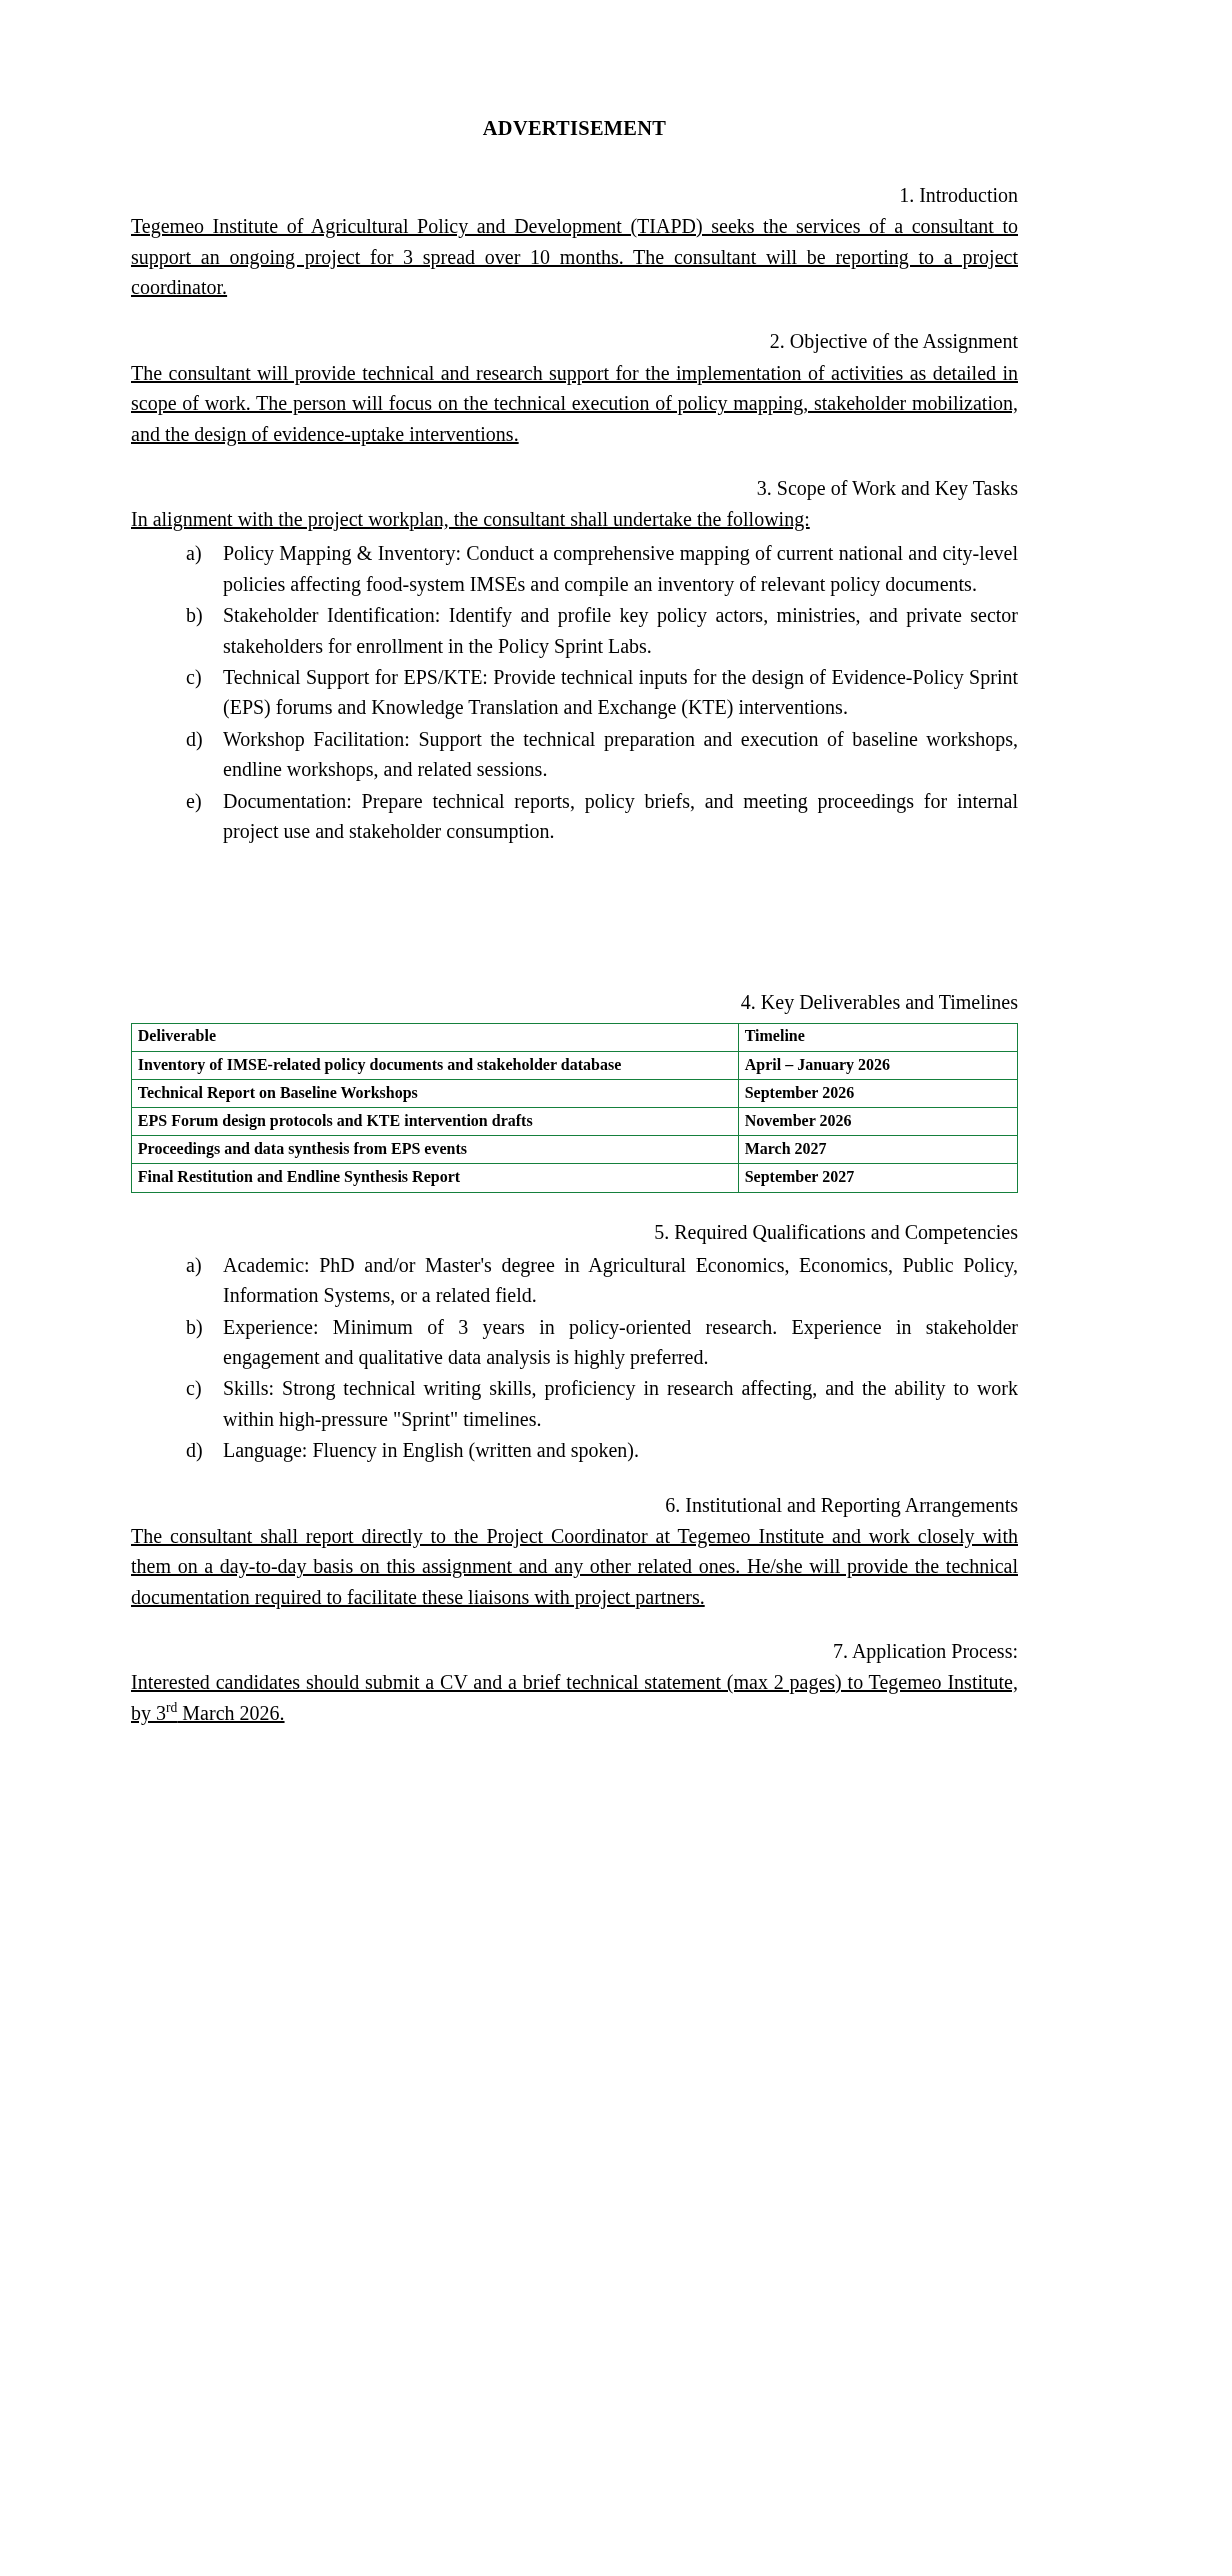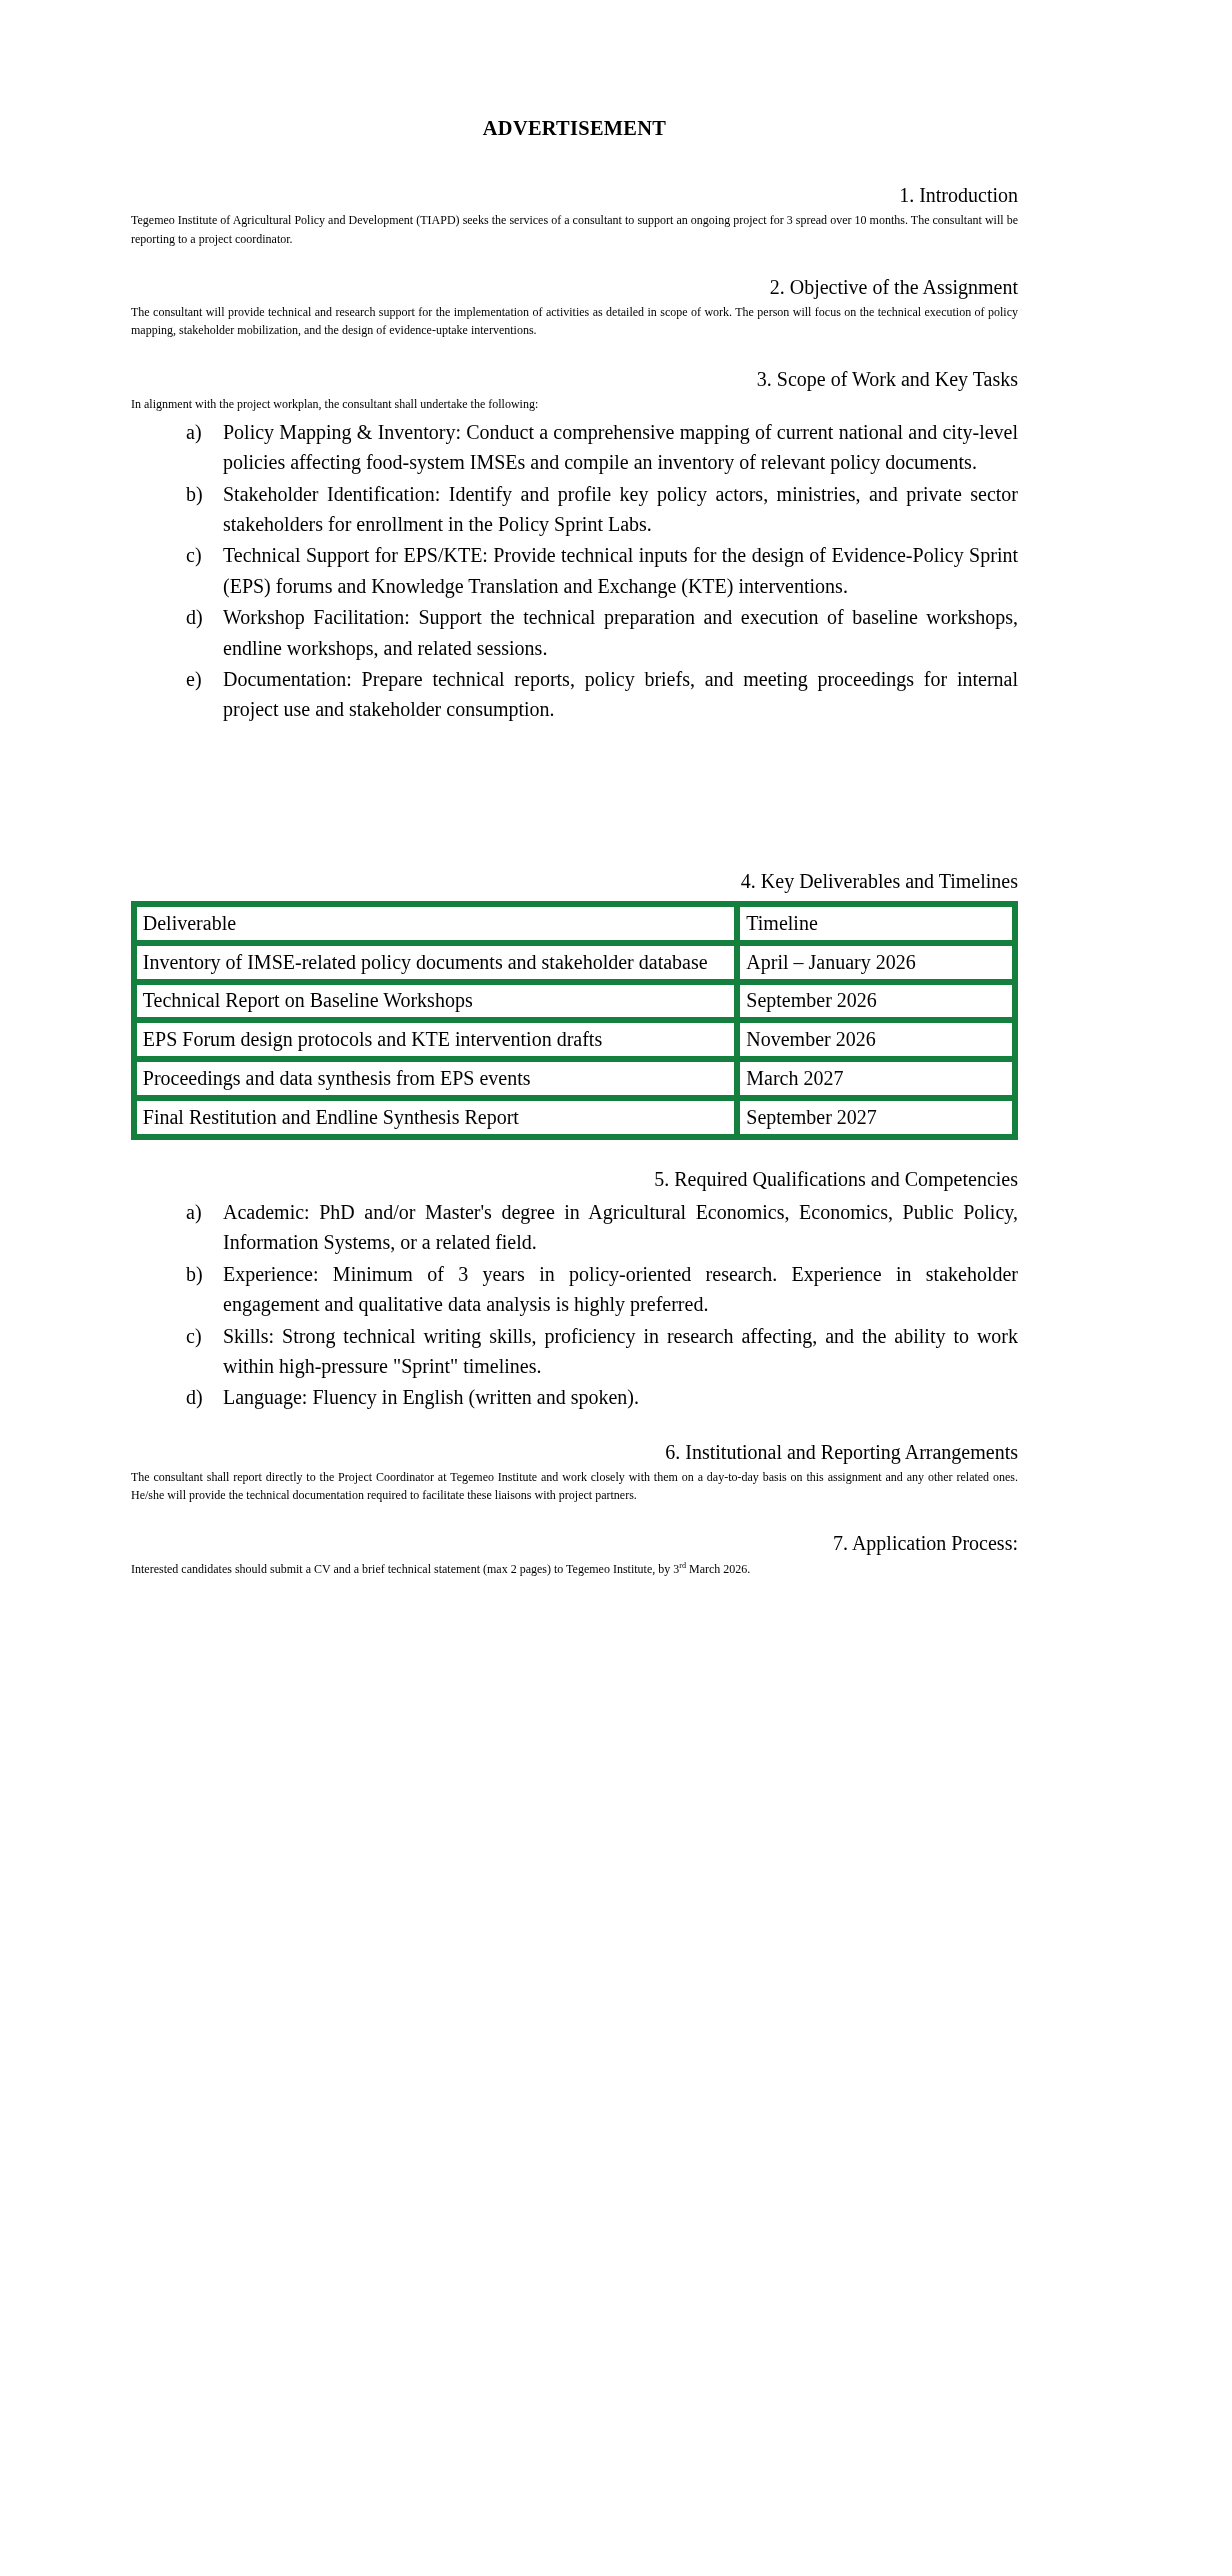--- a/index.html
+++ b/index.html
@@ -30,25 +30,26 @@
   .section {
     margin-bottom: 25px;
   }
   .section-heading {
     font-size: 20px;
     line-height: 1.42;
     margin: 0 0 1.9px 0;
     text-align: right;
   }
   .para {
-    font-size: 12px;
+    font-size: 20px;
     line-height: 1.52;
     text-align: justify;
     text-justify: inter-word;
     margin: 0;
+    text-decoration: underline;
   }
   ol.alpha {
     list-style: none;
     margin: 3.9px 0 0 0;
     padding: 0 0 0 55px;
   }
   ol.alpha > li {
     position: relative;
     font-size: 20px;
     line-height: 1.52;
@@ -64,27 +65,27 @@
     width: 31px;
     text-align: left;
   }
   table.deliverables {
     border-collapse: collapse;
     width: 100%;
     margin-top: 5.8px;
     table-layout: fixed;
   }
   table.deliverables td, table.deliverables th {
-    border: 6px solid #15803d;
+    border: 1px solid #15803d;
     padding: 1.9px 5.8px 2.9px 5.8px;
-    font-size: 20px;
+    font-size: 16px;
     line-height: 1.4;
     vertical-align: top;
     text-align: left;
-    font-weight: normal;
+    font-weight: bold;
   }
   table.deliverables td.justify {
     text-align: justify;
     text-justify: inter-word;
   }
   table.deliverables col.c1 { width: 68.5%; }
   table.deliverables col.c2 { width: 31.5%; }
   .spacer-block {
     height: 117px;
   }

